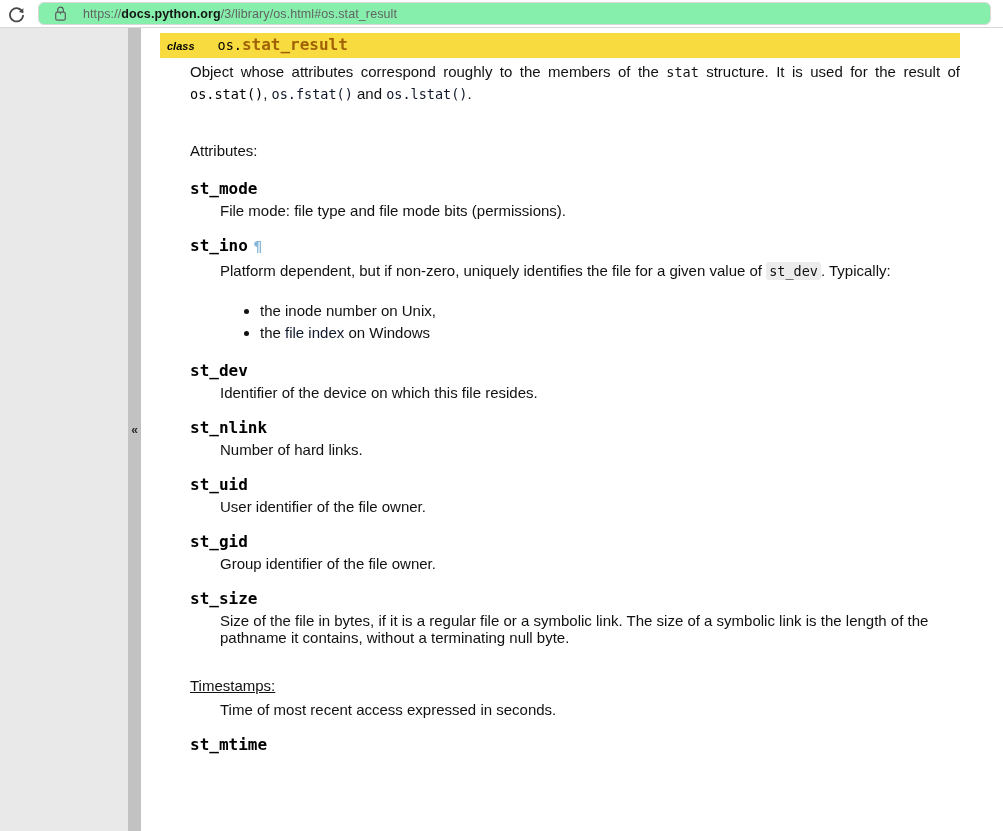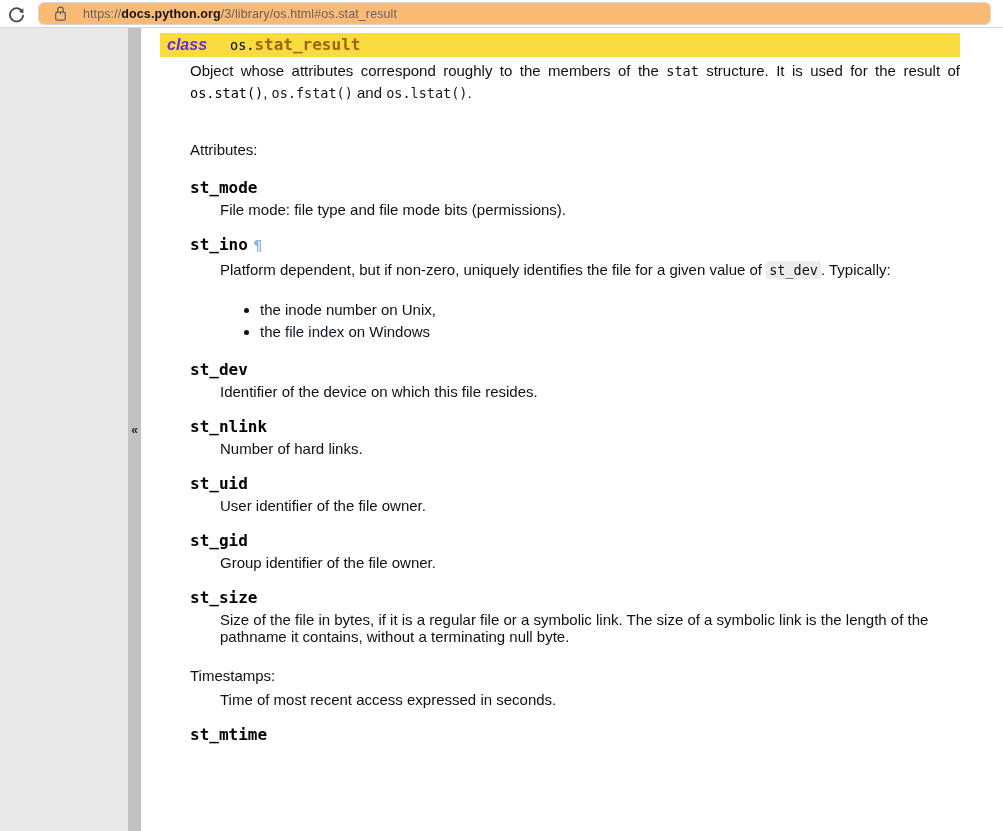--- a/index.html
+++ b/index.html
@@ -17,21 +17,21 @@
     background: #ffffff;
     border-bottom: 1px solid #d8d8d8;
   }
   .reload-btn {
     position: absolute; left: 5px; top: 3px; width: 22px; height: 22px;
     display: flex; align-items: center; justify-content: center;
     cursor: pointer; background: none; border: none;
   }
   .url-bar {
     position: absolute; left: 38px; right: 12px; top: 2px; height: 23px;
-    border: 1px solid #d9d9d9; border-radius: 6px; background: #fdba74;
+    border: 1px solid #d9d9d9; border-radius: 6px; background: #86efac;
     display: flex; align-items: center; padding-left: 14px;
   }
   .lock-icon { flex: 0 0 auto; margin-right: 15px; display: flex; }
   .url-text {
     font-size: 12.5px; color: #636363; letter-spacing: 0.1px;
     white-space: nowrap; overflow: hidden;
   }
   .url-text .domain { color: #141414; font-weight: 700; }
 
   
@@ -57,21 +57,21 @@
     font-size: 15px; color: #111111;
   }
 
   .sig {
     background: #f8dc3f;
     padding: 3px 0 3px 7px;
     line-height: 17px;
     white-space: nowrap;
   }
   .sig .kw {
-    font-style: italic; font-weight: 700; font-size: 16px; color: #6d28d9;
+    font-style: italic; font-weight: 700; font-size: 11px; color: #000000;
     margin-right: 7px;
   }
   .sig .mod {
     font-family: "DejaVu Sans Mono", "Liberation Mono", monospace;
     font-size: 13.5px; color: #000; margin-left: 16px;
   }
   .sig .nm {
     font-family: "DejaVu Sans Mono", "Liberation Mono", monospace;
     font-size: 16px; font-weight: 700; color: #a16207;
   }
@@ -182,21 +182,21 @@
         <dt class="attr">st_uid</dt>
         <dd class="desc body-text indent-2">User identifier of the file owner.</dd>
 
         <dt class="attr">st_gid</dt>
         <dd class="desc body-text indent-2">Group identifier of the file owner.</dd>
 
         <dt class="attr">st_size</dt>
         <dd class="desc body-text indent-2">Size of the file in bytes, if it is a regular file or a symbolic link. The size of a symbolic link is the length of the pathname it contains, without a terminating null byte.</dd>
       </dl>
 
-      <p class="plain-label indent-1" style="margin-top: 20px;">Timestamps:</p>
+      <p class="plain-label indent-1" style="margin-top: 29px; text-decoration: underline;">Timestamps:</p>
 
       <dl>
         <dd class="desc body-text indent-2">Time of most recent access expressed in seconds.</dd>
 
         <dt class="attr">st_mtime</dt>
       </dl>
     </dd>
   </dl>
 
 </div>

